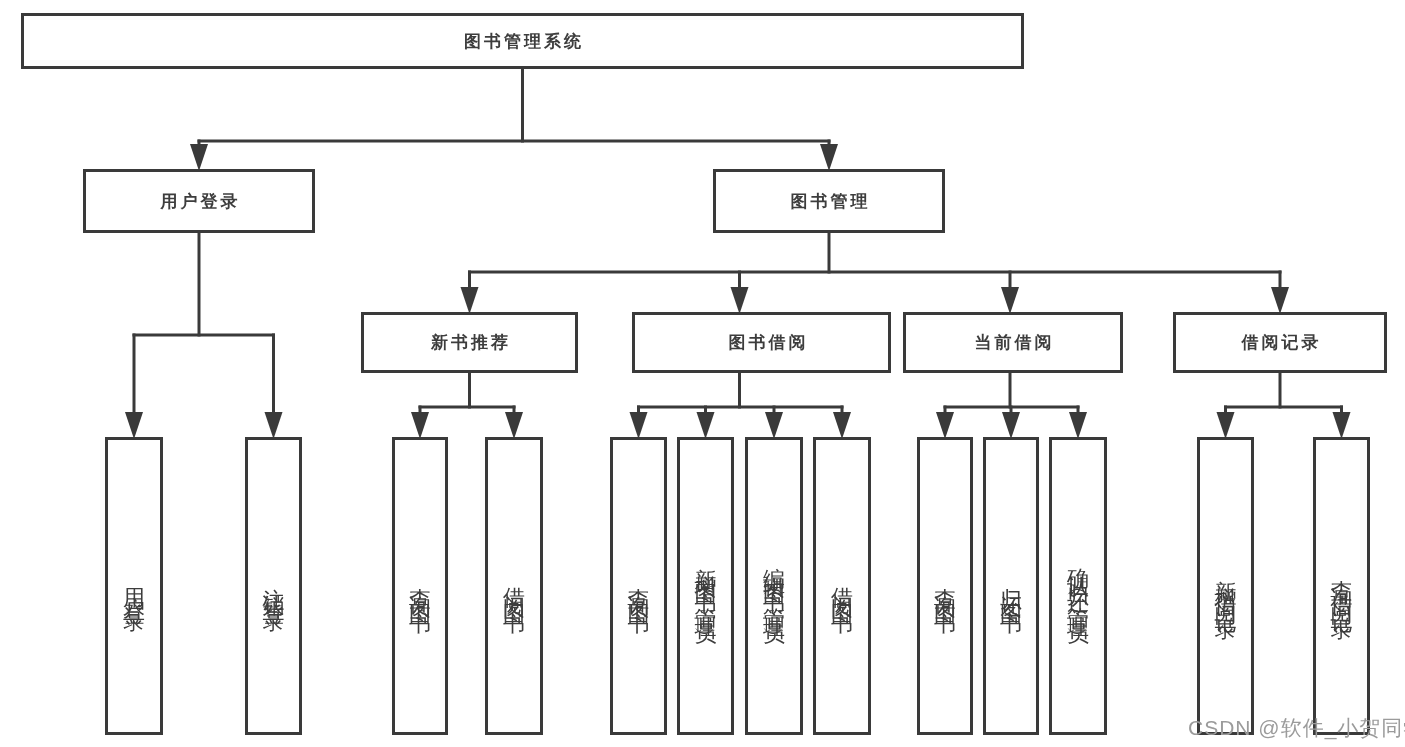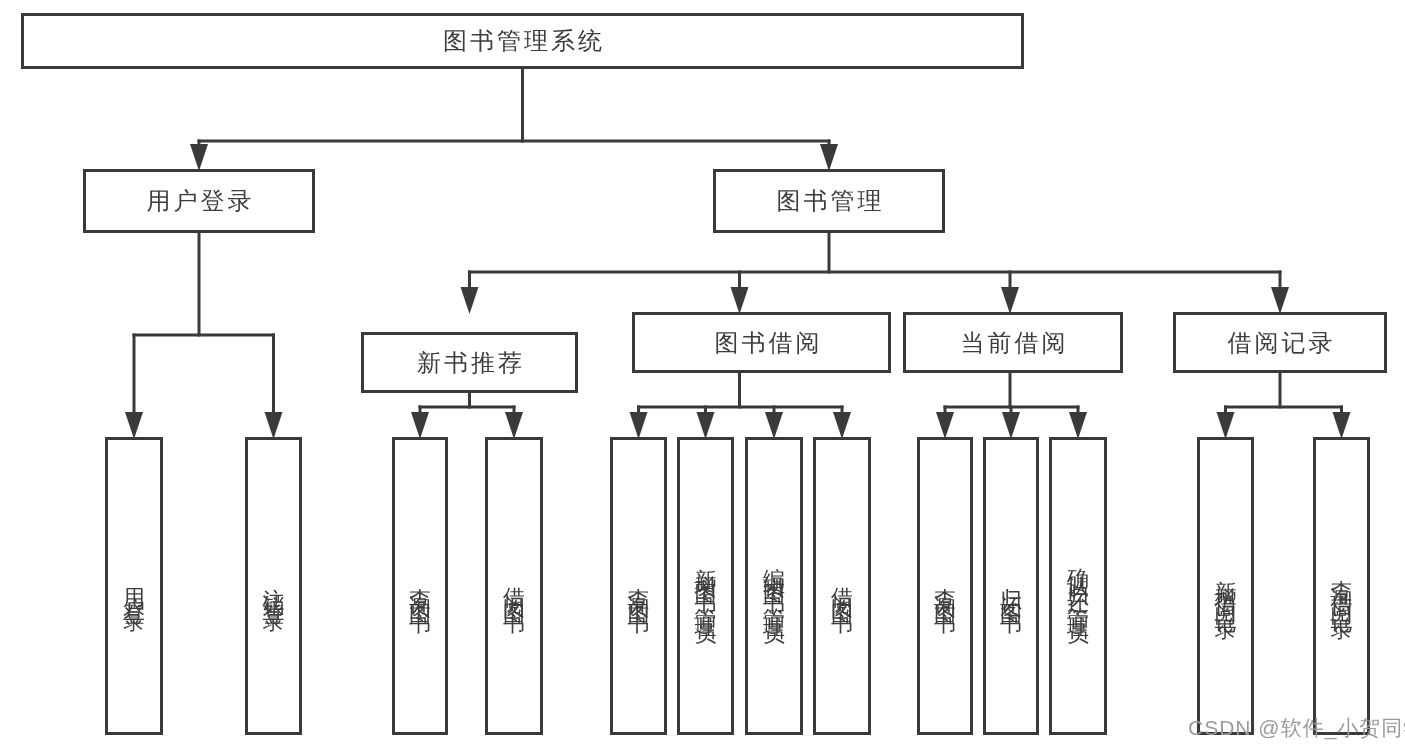--- a/index.html
+++ b/index.html
@@ -22,24 +22,25 @@
     position: absolute;
     box-sizing: border-box;
     border: 3px solid var(--line, #3a3a3a);
     background: #ffffff;
     display: flex;
     align-items: center;
     justify-content: center;
     color: var(--text, #3d3d3d);
   }
   .node.h span {
-    font-size: 24px;
+    font-size: 17px;
     letter-spacing: 3px;
     white-space: nowrap;
     transform: translateX(1.5px); 
+    font-weight: bold;
   }
   .node.v span {
     writing-mode: vertical-rl;
     text-orientation: mixed;
     font-size: 22px;
     letter-spacing: 8px;
     line-height: 1;
   }
   .watermark {
     position: absolute;
@@ -113,21 +114,21 @@
   <div id="nodes">
       <div class="node h" style="left: 21px; top: 13px; width: 1003px; height: 56px;">
         <span>图书管理系统</span>
       </div>
       <div class="node h" style="left: 83px; top: 169px; width: 232px; height: 64px;">
         <span>用户登录</span>
       </div>
       <div class="node h" style="left: 713px; top: 169px; width: 232px; height: 64px; align-items: center;">
         <span>图书管理</span>
       </div>
-      <div class="node h" style="left: 361px; top: 312px; width: 217px; height: 61px; margin-top: 20px;">
+      <div class="node h" style="left: 361px; top: 312px; width: 217px; height: 61px;">
         <span>新书推荐</span>
       </div>
       <div class="node h" style="left: 632px; top: 312px; width: 259px; height: 61px; padding-left: 11px;">
         <span>图书借阅</span>
       </div>
       <div class="node h" style="left: 903px; top: 312px; width: 220px; height: 61px;">
         <span>当前借阅</span>
       </div>
       <div class="node h" style="left: 1173px; top: 312px; width: 214px; height: 61px;">
         <span>借阅记录</span>

